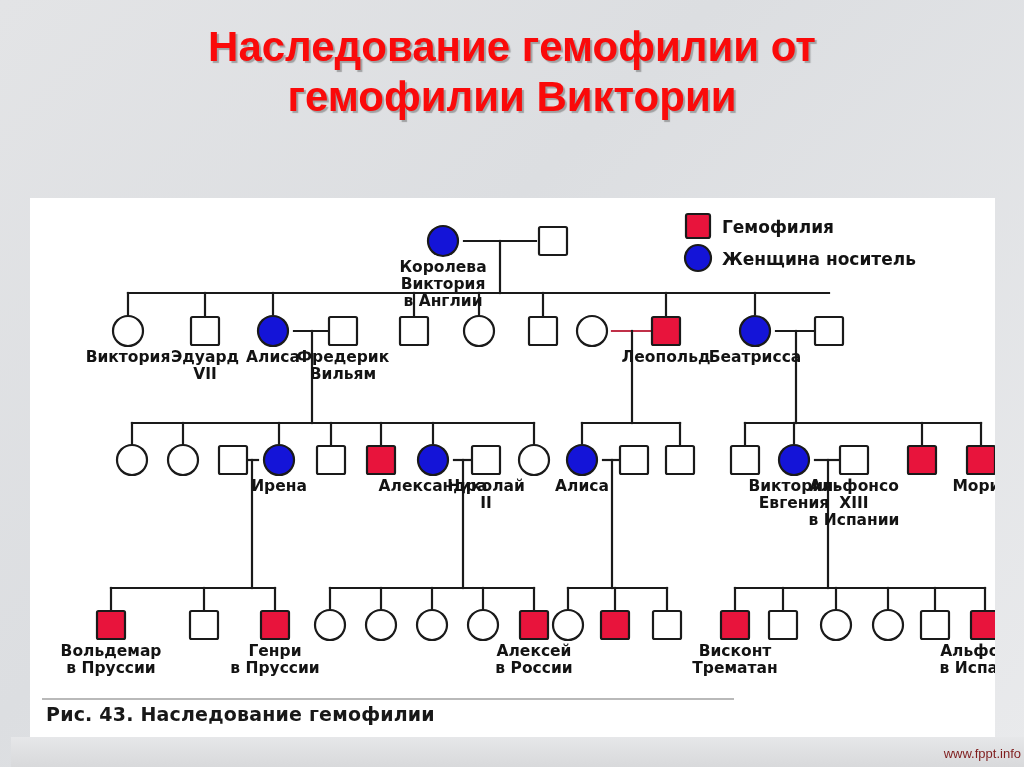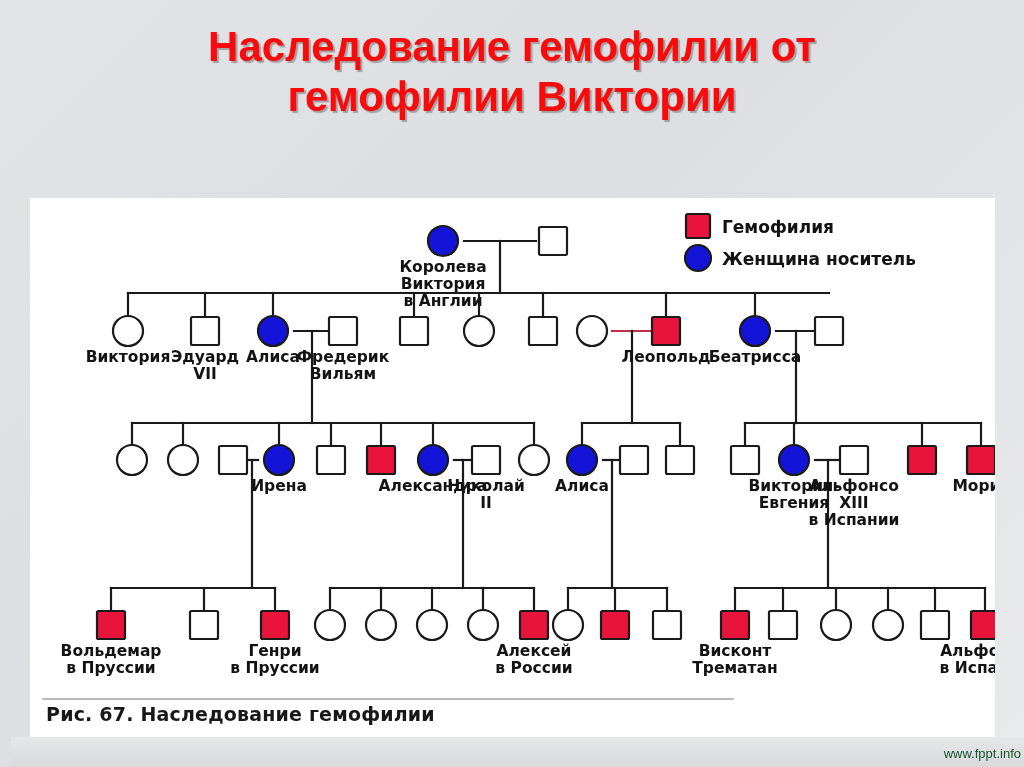--- a/index.html
+++ b/index.html
@@ -37,21 +37,21 @@
     font-family:"DejaVu Sans","Liberation Sans",sans-serif;
     letter-spacing:.2px;white-space:nowrap;
   }
   #caption-rule{
     position:absolute;left:42px;top:698px;width:692px;height:2px;background:#b9b9b9;
   }
 
   
   #watermark{
     position:absolute;right:14px;bottom:6px;
-    font-size:13px;color:#14532d;font-family:"Liberation Sans",sans-serif;text-align:right;
+    font-size:13px;color:#7f1d1d;font-family:"Liberation Sans",sans-serif;text-align:right;
   }
   #watermark-bar{
     position:absolute;right:0;bottom:0;width:1024px;height:30px;
     background:linear-gradient(180deg,#e6e7e9,#d8d9db);
   }
 
   text{font-family:"DejaVu Sans","Liberation Sans",sans-serif;font-weight:bold;fill:#131313;}
 </style>
 </head>
 <body>
@@ -219,17 +219,17 @@
       <g id="legend">
         <rect x="656" y="16" width="24" height="24" rx="2" fill="#e8143c" stroke="#1a1a1a" stroke-width="2.2"></rect>
         <text x="692" y="35" font-size="17">Гемофилия</text>
         <circle cx="668" cy="60" r="13" fill="#1414d8" stroke="#1a1a1a" stroke-width="2.2"></circle>
         <text x="692" y="67" font-size="17">Женщина носитель</text>
       </g>
     </svg>
   </div>
 
   <div id="caption-rule"></div>
-  <div id="caption">Рис. 67. Наследование гемофилии</div>
+  <div id="caption">Рис. 43. Наследование гемофилии</div>
 
   <div id="watermark-bar"></div>
   <div id="watermark">www.fppt.info</div>
 </div>
 
 </body></html>

